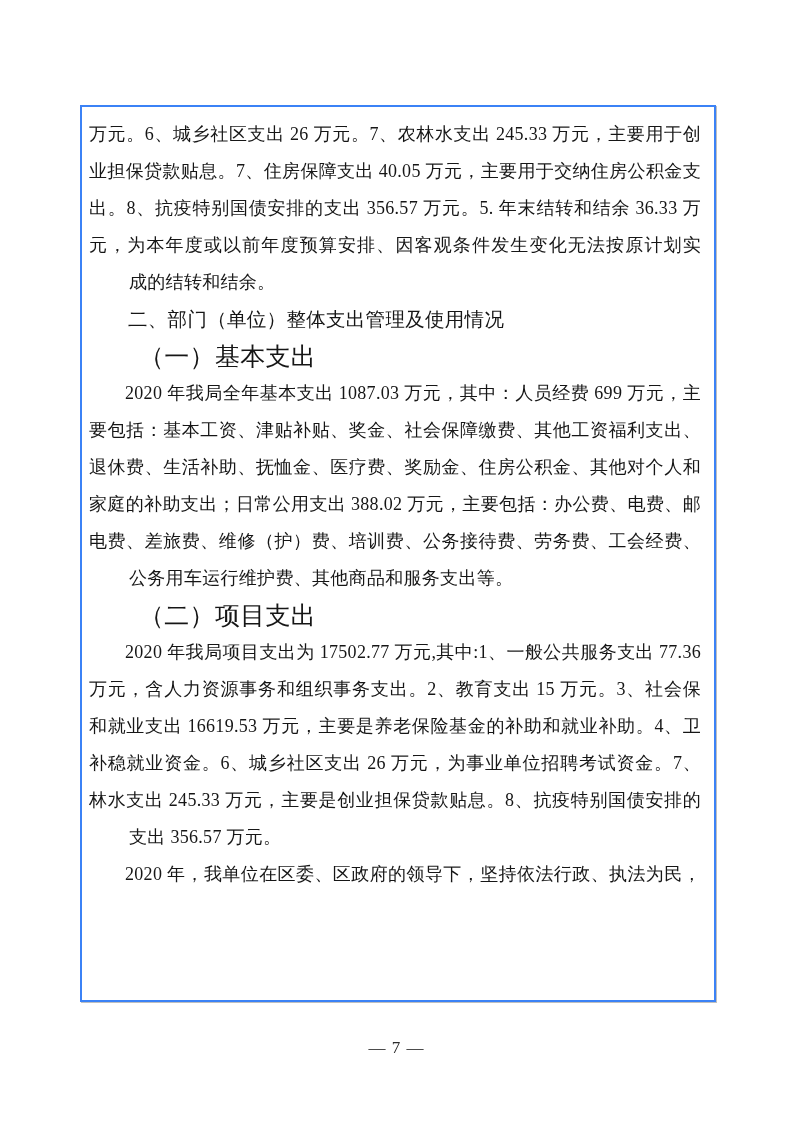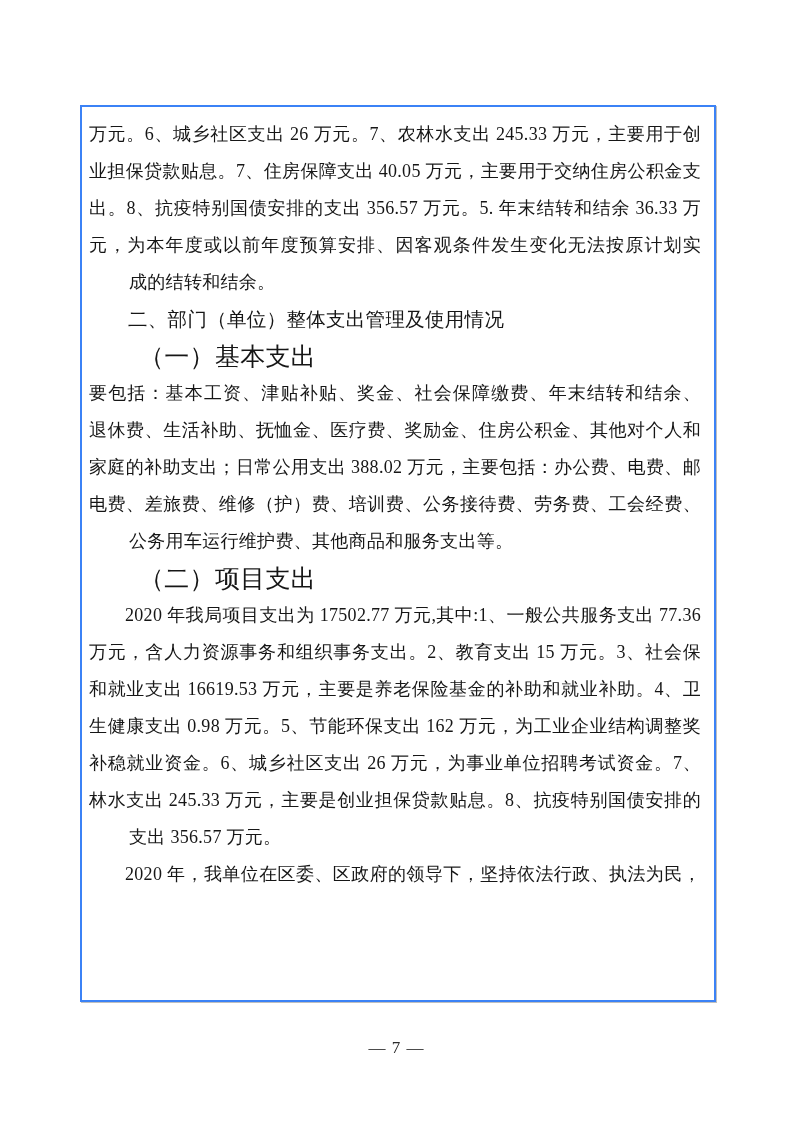--- a/index.html
+++ b/index.html
@@ -75,30 +75,30 @@
 <div class="page">
   <div class="border-box">
     <div>
         <div class="line body">万元。6、城乡社区支出 26 万元。7、农林水支出 245.33 万元，主要用于创</div>
         <div class="line body">业担保贷款贴息。7、住房保障支出 40.05 万元，主要用于交纳住房公积金支</div>
         <div class="line body">出。8、抗疫特别国债安排的支出 356.57 万元。5. 年末结转和结余 36.33 万</div>
         <div class="line body">元，为本年度或以前年度预算安排、因客观条件发生变化无法按原计划实施，</div>
         <div class="line body last">成的结转和结余。</div>
         <div class="line heading">二、部门（单位）整体支出管理及使用情况</div>
         <div class="line subheading">（一）基本支出</div>
-        <div class="line body">要包括：基本工资、津贴补贴、奖金、社会保障缴费、年末结转和结余、</div>
+        <div class="line body indent">2020 年我局全年基本支出 1087.03 万元，其中：人员经费 699 万元，主</div>
+        <div class="line body">要包括：基本工资、津贴补贴、奖金、社会保障缴费、其他工资福利支出、</div>
         <div class="line body">退休费、生活补助、抚恤金、医疗费、奖励金、住房公积金、其他对个人和</div>
         <div class="line body">家庭的补助支出；日常公用支出 388.02 万元，主要包括：办公费、电费、邮</div>
         <div class="line body">电费、差旅费、维修（护）费、培训费、公务接待费、劳务费、工会经费、</div>
         <div class="line body last">公务用车运行维护费、其他商品和服务支出等。</div>
         <div class="line subheading">（二）项目支出</div>
         <div class="line body indent">2020 年我局项目支出为 17502.77 万元,其中:1、一般公共服务支出 77.36</div>
         <div class="line body">万元，含人力资源事务和组织事务支出。2、教育支出 15 万元。3、社会保障</div>
         <div class="line body">和就业支出 16619.53 万元，主要是养老保险基金的补助和就业补助。4、卫</div>
-        <div class="line body">生健康支出 0.98 万元。5、节能环保支出 162 万元，为工业企业结构调整奖</div>
         <div class="line body">补稳就业资金。6、城乡社区支出 26 万元，为事业单位招聘考试资金。7、农</div>
         <div class="line body">林水支出 245.33 万元，主要是创业担保贷款贴息。8、抗疫特别国债安排的</div>
         <div class="line body last">支出 356.57 万元。</div>
         <div class="line body indent">2020 年，我单位在区委、区政府的领导下，坚持依法行政、执法为民，</div>
       </div>
   </div>
   <div class="page-footer">
     <span>— 7 —</span>
   </div>
 </div>

